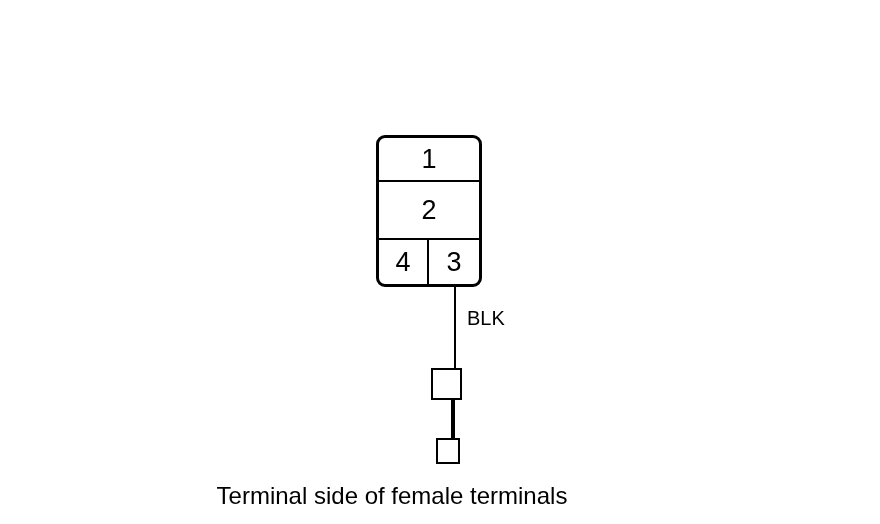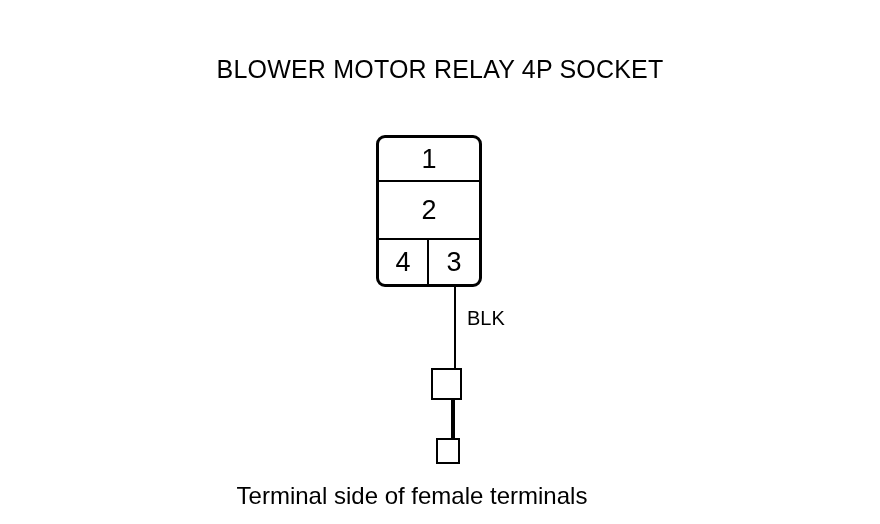--- a/index.html
+++ b/index.html
@@ -31,21 +31,20 @@
   }
   .caption {
     position: absolute;
     left: 0;
     width: 784px;
     top: 481px;
     text-align: center;
     font-size: 24px;
     line-height: 30px;
     white-space: nowrap;
-    padding-left: 20px;
   }
 
   
   .connector {
     position: absolute;
     left: 376px;
     top: 135px;
     width: 106px;
     height: 152px;
     box-sizing: border-box;
@@ -139,21 +138,20 @@
     box-sizing: border-box;
     border: 2px solid #000000;
     background: #ffffff;
   }
 </style>
 </head>
 <body>
 
 <div id="canvas">
 
-  <div class="title">BLOWER MOTOR RELAY 4P SOCKET</div>
 
   <div class="connector">
     <div class="cell cell-1">
       <span>1</span>
     </div>
     <div class="cell cell-2">
       <span>2</span>
     </div>
     <div class="cell cell-4">
       <span>4</span>

